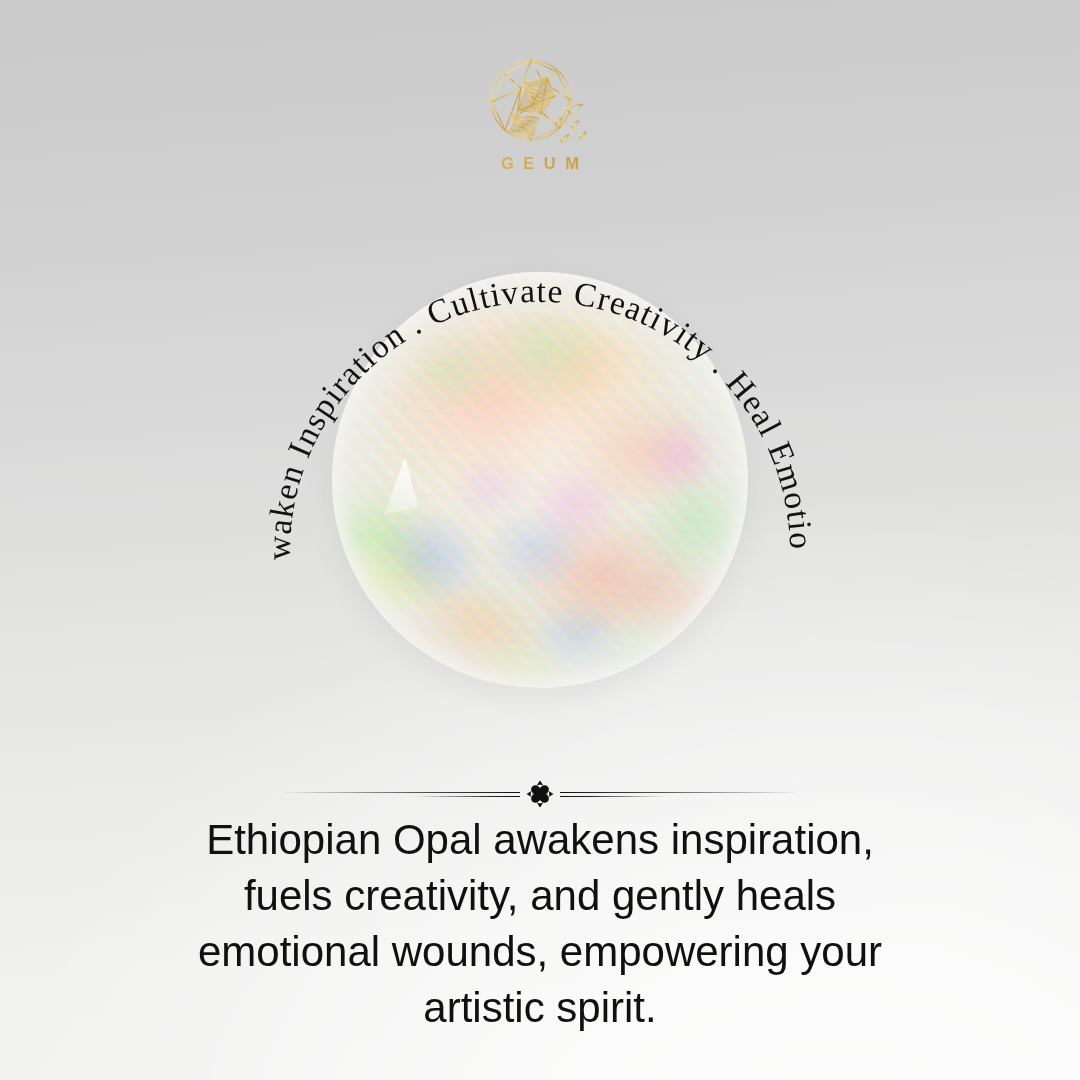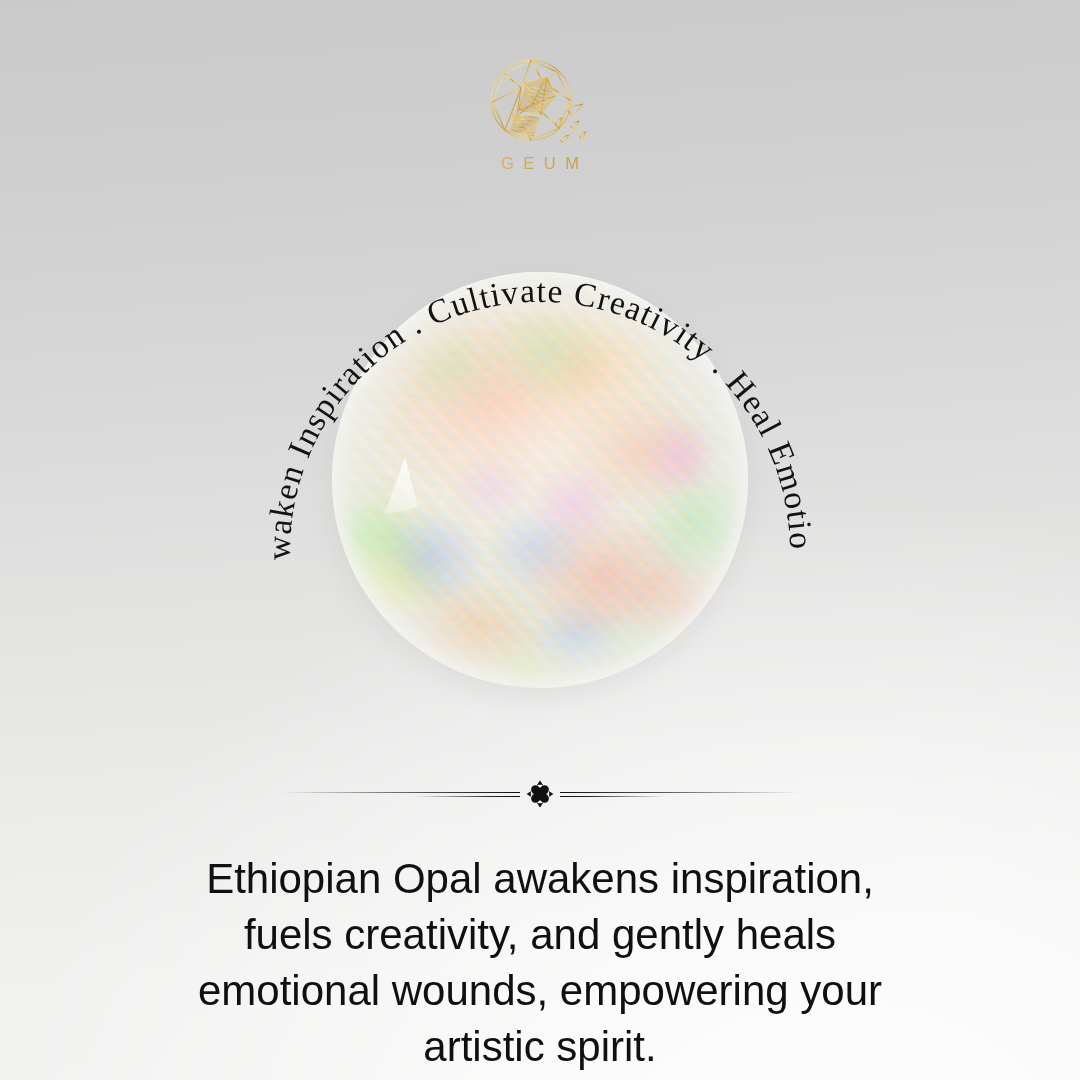--- a/index.html
+++ b/index.html
@@ -32,21 +32,21 @@
     margin: 0 auto;
     width: 118px;
     height: 100px;
   }
   #brand-word {
     display: block;
     margin-top: 2px;
     font-size: 16.5px;
     letter-spacing: 9.5px;
     text-indent: 9.5px;
-    font-weight: 400;
+    font-weight: 700;
     background: linear-gradient(100deg, #d9b662 0%, #f3dc92 28%, #c79c3c 55%, #edcf79 78%, #cfa747 100%);
     -webkit-background-clip: text;
     background-clip: text;
     color: transparent;
     -webkit-text-fill-color: transparent;
   }
 
   
   #stone-wrap {
     position: absolute;
@@ -208,21 +208,20 @@
     position: absolute;
     left: 50%;
     top: 812px;
     transform: translateX(-50%);
     width: 760px;
     text-align: center;
     font-size: 42px;
     line-height: 1.33;
     color: #101010;
     font-weight: 400;
-    margin-top: 39px;
   }
 </style>
 </head>
 <body>
 
 <div id="card">
 
   <div id="brand">
     <svg id="brand-mark" viewBox="0 0 118 100" aria-hidden="true">
       <defs>

